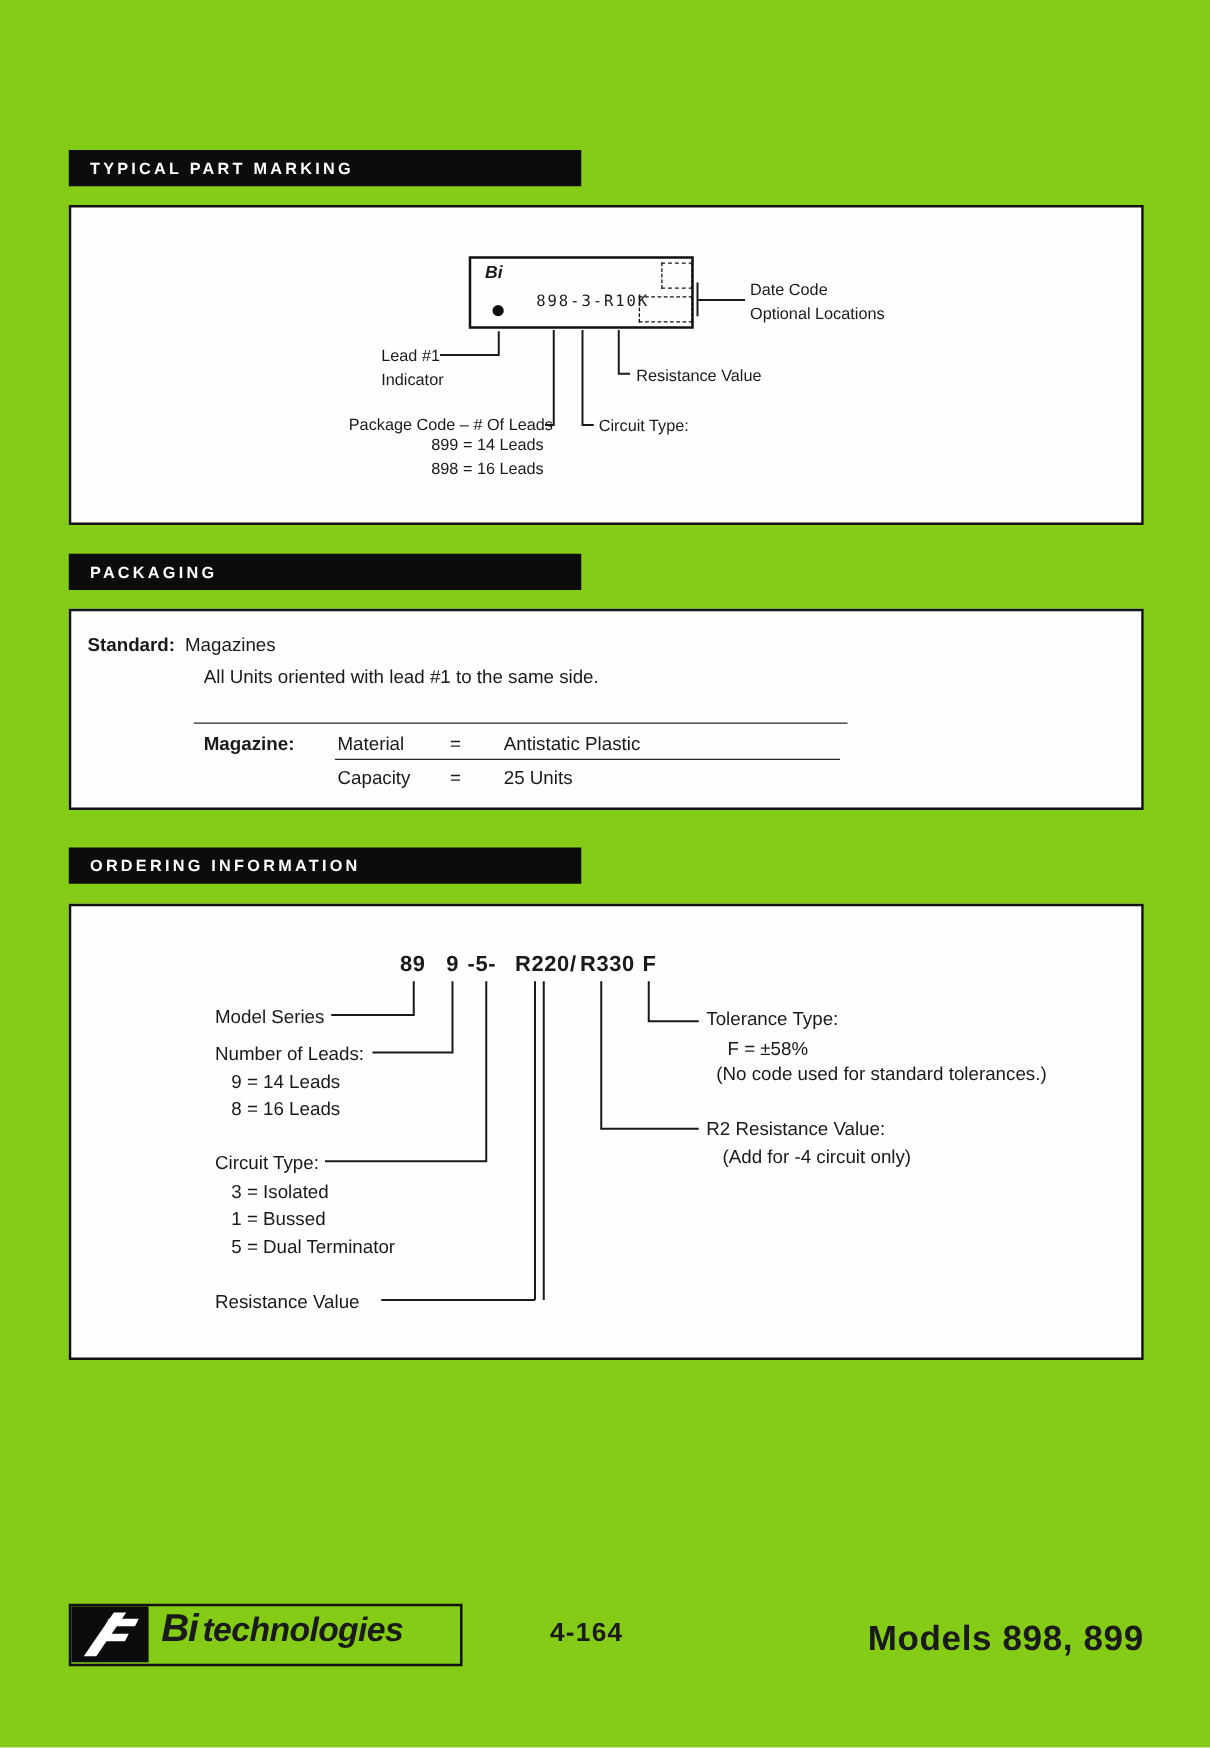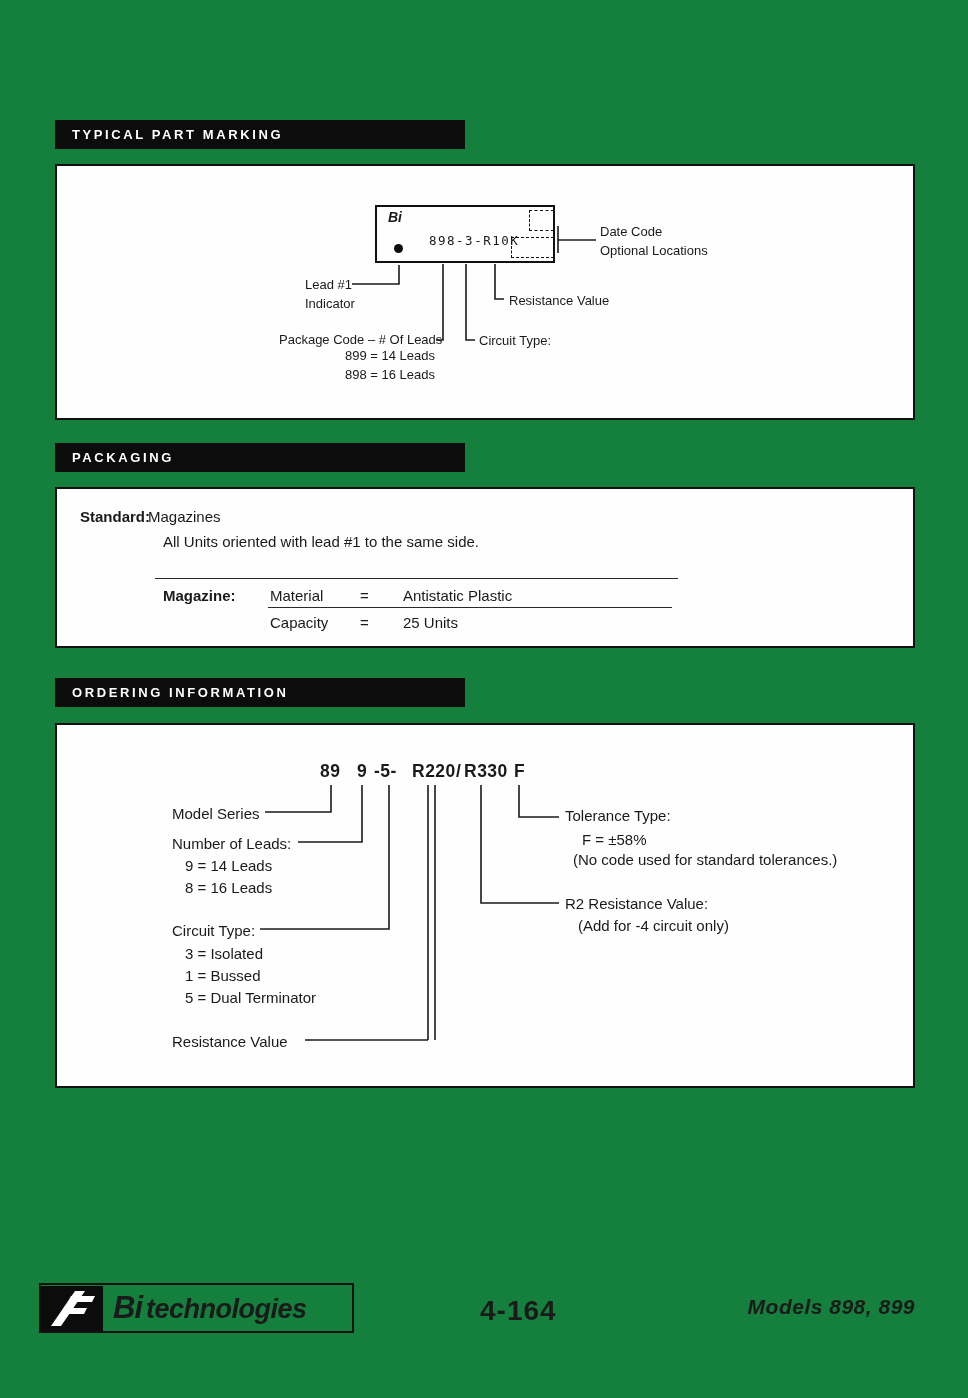--- a/index.html
+++ b/index.html
@@ -1,43 +1,43 @@
 <!DOCTYPE html>
 <html><head>
 <meta charset="utf-8">
 <style>
   * { margin:0; padding:0; box-sizing:border-box; }
   html,body { background:#ffffff; }
   body { font-family:"Liberation Sans", sans-serif; color:#1a1a1a; }
-  .page { position:relative; width:968px; height:1398px; background:#15803d; overflow:hidden; }
+  .page { position:relative; width:968px; height:1398px; background:#84cc16; overflow:hidden; }
   .abs { position:absolute; }
   .bar { background:#0c0c0c; color:#ffffff; font-weight:bold; font-size:13px;
          letter-spacing:2.6px; display:flex; align-items:center; padding-left:17px;
          height:29px; width:410px; }
   .box { border:2.5px solid #111; background:#fefefe; }
   .pre { white-space:pre-line; }
   .t13 { font-size:13px; line-height:18.5px; }
   .t15 { font-size:15px; line-height:21px; }
   .b   { font-weight:bold; }
   .mono { font-family:"DejaVu Sans Mono", monospace; }
   .lines-overlay { position:absolute; left:0; top:0; width:968px; height:1398px;
                    pointer-events:none; }
   .chip { position:absolute; border:2px solid #111; background:#fefefe; }
   .dashed { position:absolute; border:1.6px dashed #111; background:transparent; }
   .dot { position:absolute; width:9px; height:9px; border-radius:50%; background:#0c0c0c; }
   .hline { position:absolute; height:1.4px; background:#2a2a2a; }
   .pn-seg { position:absolute; top:761px; font-size:17.5px; font-weight:bold; letter-spacing:0.5px; }
-  .footer-box { position:absolute; left:39px; top:1283px; width:315px; height:50px;
-                border:2.5px solid #111; display:flex; align-items:center; }
+  .footer-box { position:absolute; left:55px; top:1283px; width:315px; height:50px;
+                border:2.5px solid #111; display:flex; align-items:flex-start; }
   .logo-mark { width:62px; height:45px; flex:0 0 62px; }
   .brand { margin-left:10px; font-style:italic; font-weight:bold; white-space:nowrap; }
   .brand .bi { font-size:31px; letter-spacing:-1px; }
   .brand .tech { font-size:27px; letter-spacing:-0.5px; margin-left:4px; }
-  .pgnum { font-size:28px; font-weight:bold; letter-spacing:1px;margin-left:40px; }
-  .models { font-size:21px; font-weight:bold; letter-spacing:0.5px;font-style:italic; }
+  .pgnum { font-size:21px; font-weight:bold; letter-spacing:1px; }
+  .models { font-size:28px; font-weight:bold; letter-spacing:0.5px; }
 </style>
 </head>
 <body>
 
 <div class="page">
 
   <div class="abs bar" style="left:55px; top:120px;">
     <span>TYPICAL PART MARKING</span>
   </div>
 
@@ -59,21 +59,21 @@
   <div class="abs t13 pre" style="left:345px; top:347px;">899 = 14 Leads
 898 = 16 Leads</div>
   <div class="abs t13" style="left:479px; top:332px;">Circuit Type:</div>
 
   <div class="abs bar" style="left:55px; top:443px;">
     <span>PACKAGING</span>
   </div>
 
   <div class="abs box" style="left:55px; top:487px; width:860px; height:161px;"></div>
 
-  <div class="abs t15 b" style="left:80px; top:506px;">Standard:</div>
+  <div class="abs t15 b" style="left:70px; top:506px;">Standard:</div>
   <div class="abs t15" style="left:148px; top:506px;">Magazines</div>
   <div class="abs t15" style="left:163px; top:531px;">All Units oriented with lead #1 to the same side.</div>
 
   <div class="hline" style="left:155px; top:578px; width:523px;"></div>
   <div class="abs t15" style="left:163px; top:585px;font-weight:bold;">Magazine:</div>
   <div class="abs t15" style="left:270px; top:585px;">Material</div>
   <div class="abs t15" style="left:360px; top:585px;">=</div>
   <div class="abs t15" style="left:403px; top:585px;">Antistatic Plastic</div>
   <div class="hline" style="left:268px; top:607px; width:404px;"></div>
   <div class="abs t15" style="left:270px; top:612px;">Capacity</div>

